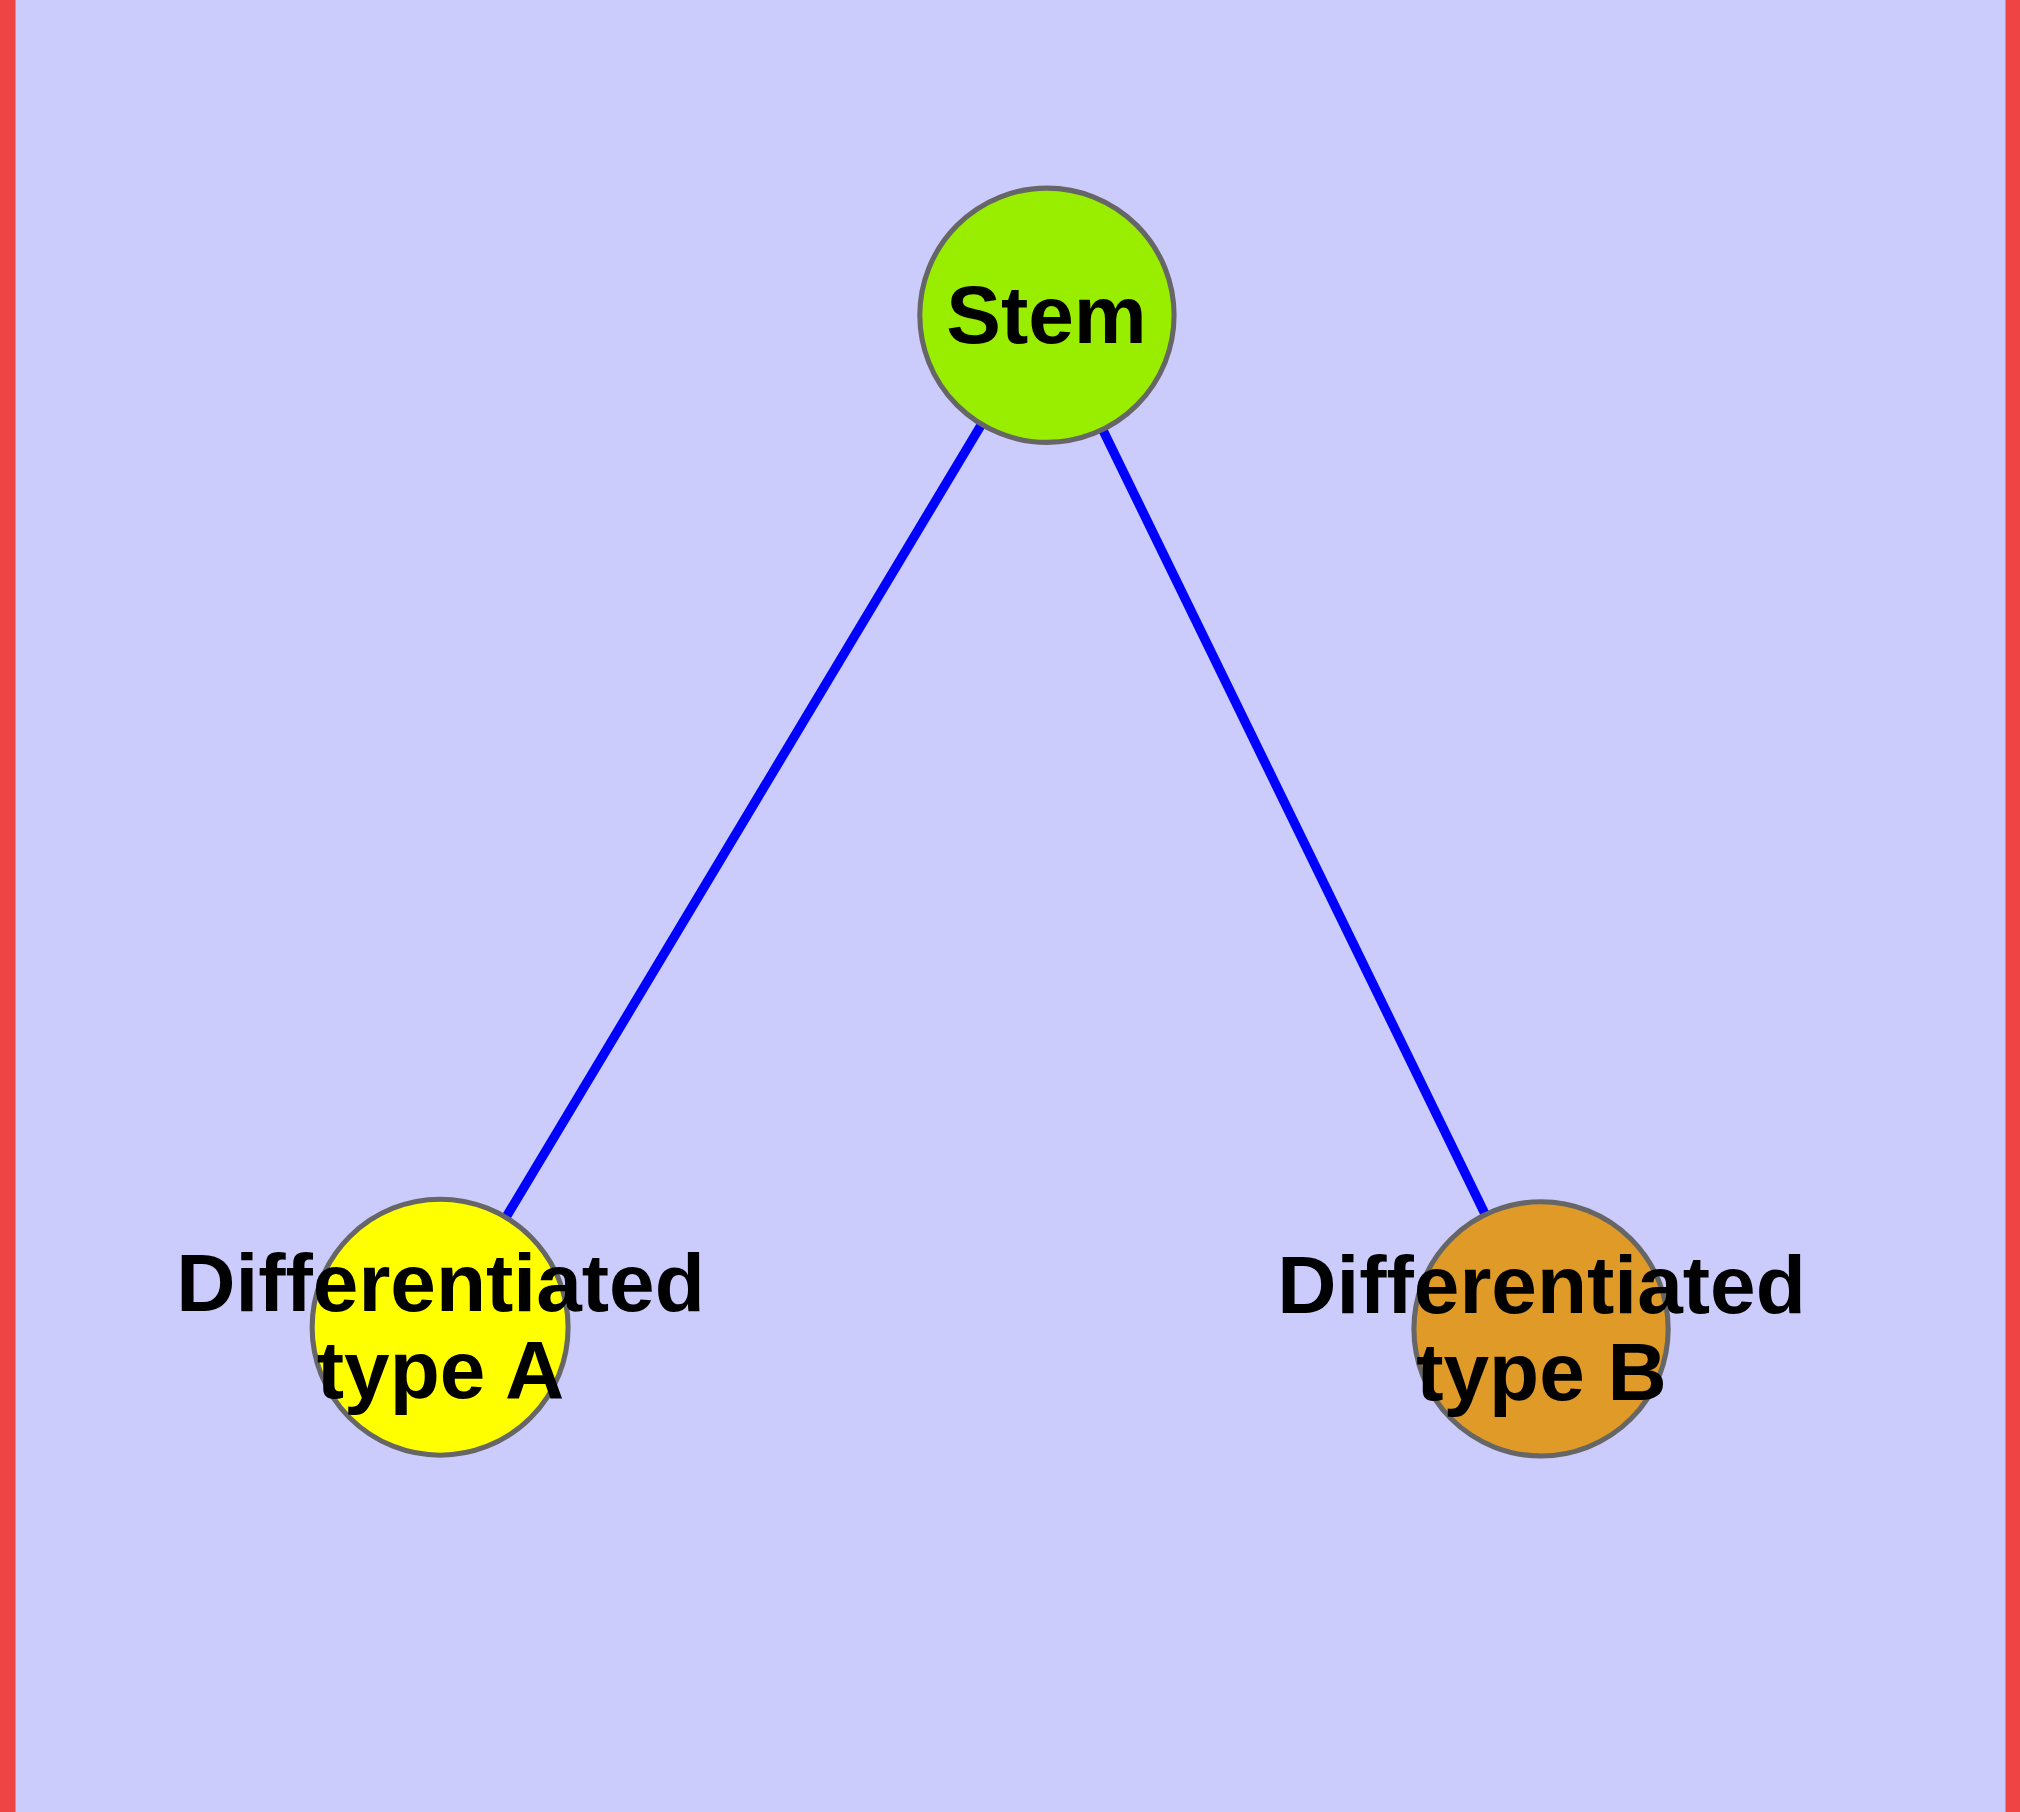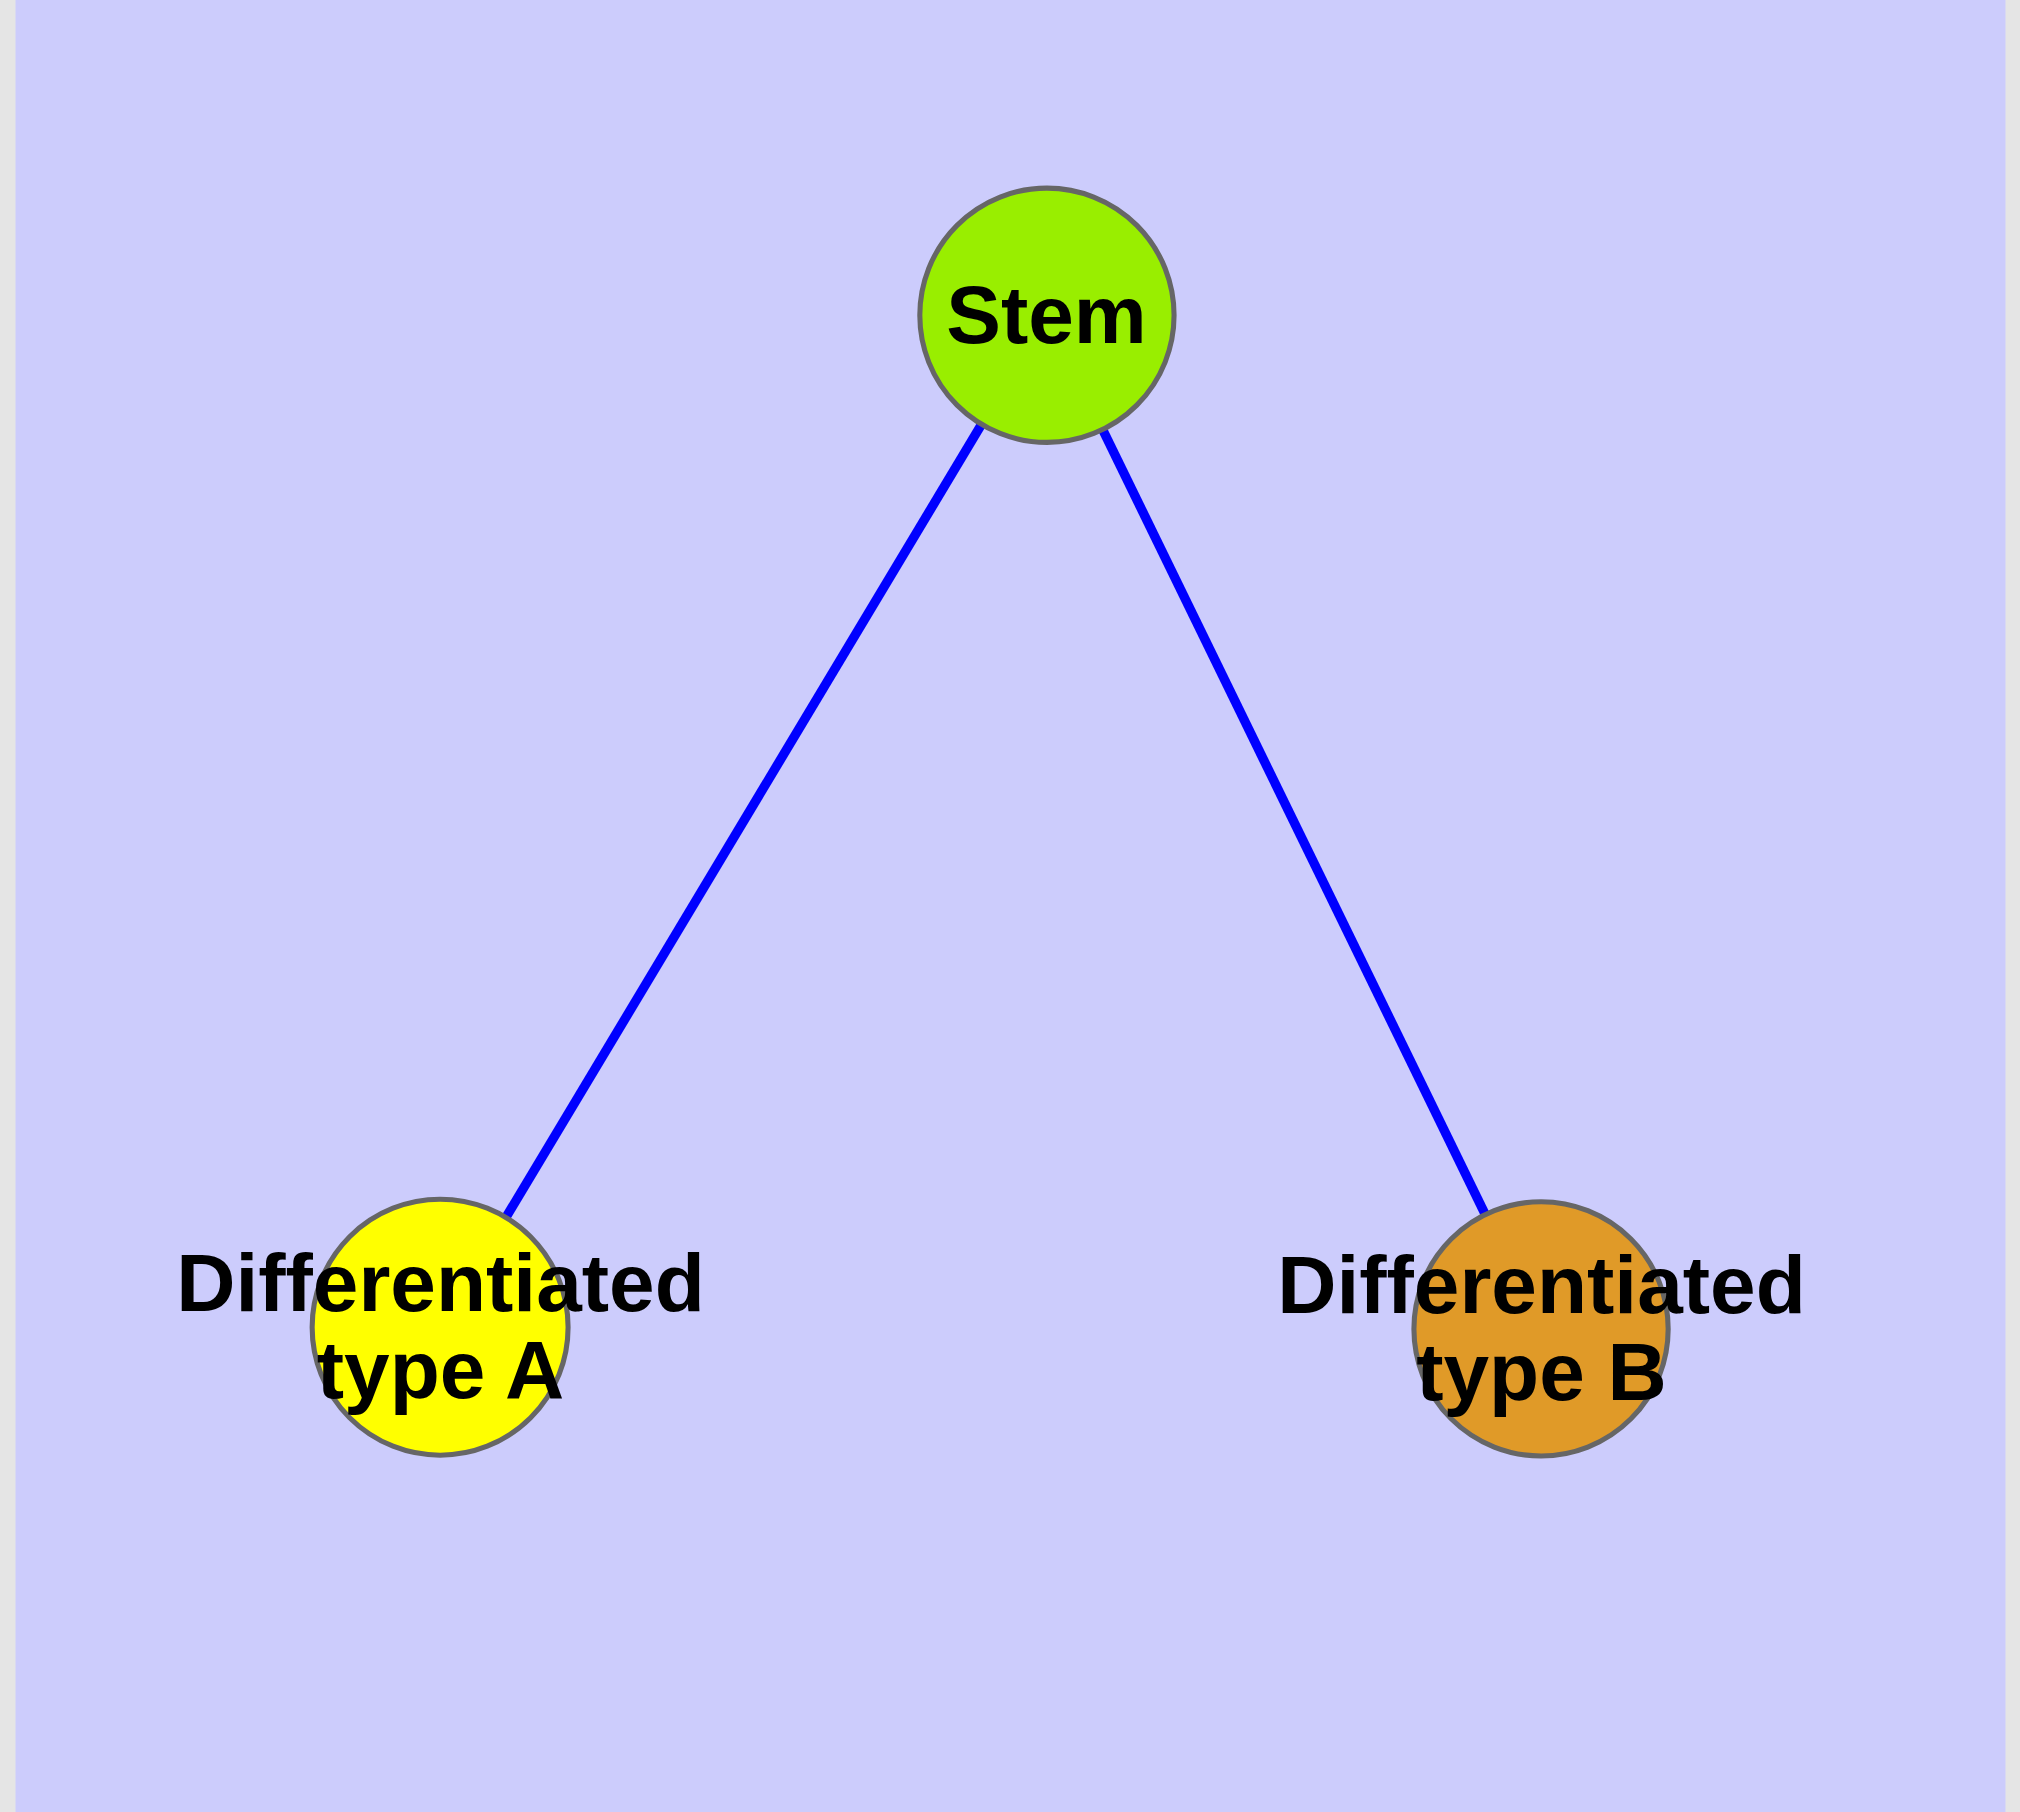--- a/index.html
+++ b/index.html
@@ -34,21 +34,21 @@
     font-weight: bold;
     line-height: 1.06;
     white-space: pre;
     pointer-events: none;
     -webkit-font-smoothing: antialiased;
   }
 </style>
 </head>
 <body>
 
-<div id="graph-canvas" style="background: #e5e5e5;">
+<div id="graph-canvas" style="background: #ef4444;">
 
   <svg id="graph-svg" viewBox="0 0 2384 2138" xmlns="http://www.w3.org/2000/svg">
 
     <rect id="plot-bg" x="18" y="0" width="2348" height="2138" fill="#ccccfc"></rect>
 
     <g id="edge-layer">
         <line x1="1235" y1="372" x2="519" y2="1566" stroke="#0000ff" stroke-width="11" stroke-linecap="butt"></line>
         <line x1="1235" y1="372" x2="1818" y2="1568" stroke="#0000ff" stroke-width="11" stroke-linecap="butt"></line>
       </g>
 

